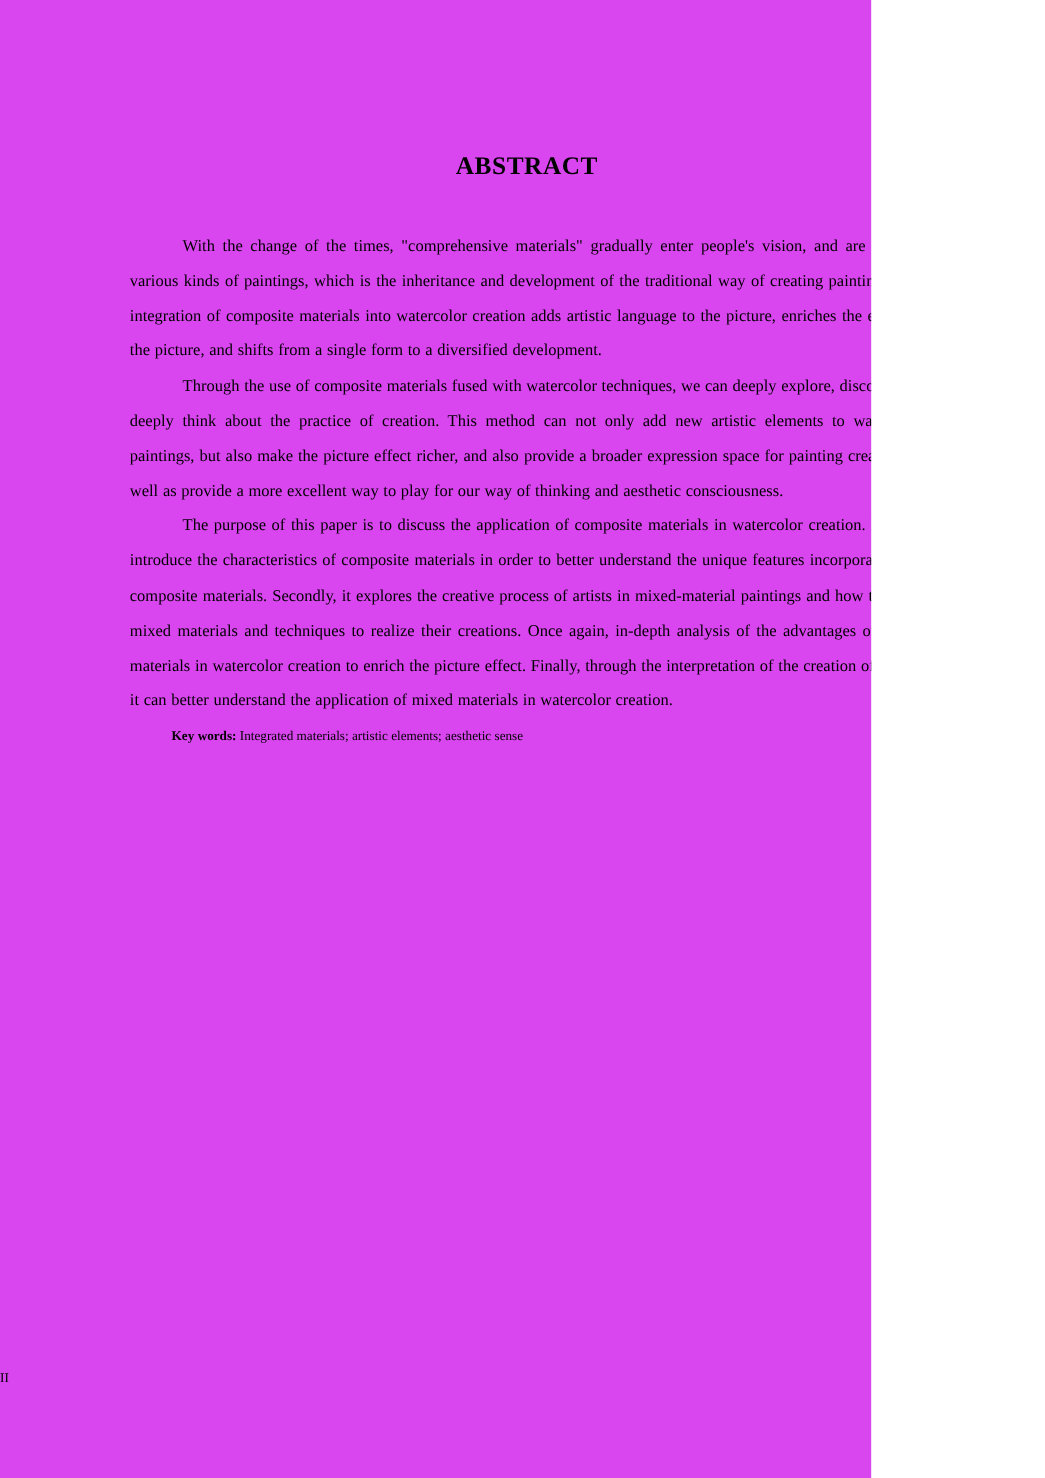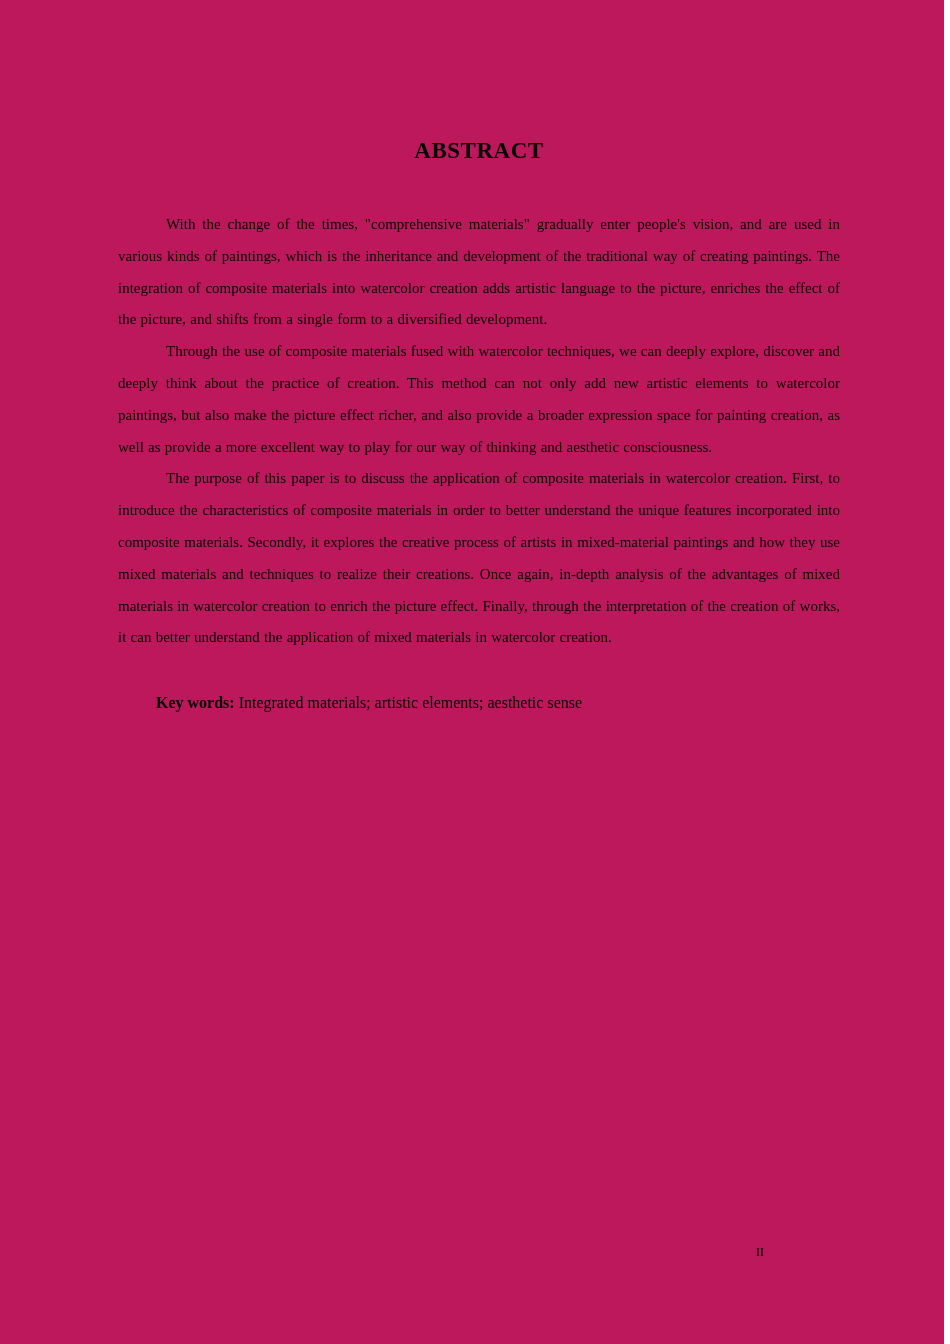--- a/index.html
+++ b/index.html
@@ -2,23 +2,23 @@
 <html><head>
   <meta charset="utf-8">
   <style>
     html, body {
       margin: 0;
       padding: 0;
       background: #ffffff;
     }
     .page {
       position: relative;
-      width: 944px;
+      width: 792px;
       height: 1344px;
-      background: #be185d;
+      background: #d946ef;
       font-family: "Liberation Serif", serif;
       color: #000000;
       box-sizing: border-box;
       overflow: hidden;
     }
     .content {
       position: absolute;
       left: 118px;
       width: 722px;
       top: 138px;
@@ -32,38 +32,36 @@
     }
     .para {
       font-size: 15px;
       line-height: 31.8px;
       text-align: justify;
       text-indent: 48px;
       margin: 0;
       word-spacing: 0.5px;
     }
     .keywords {
-      margin-top: 33px;
-      font-size: 16px;
+      font-size: 12px;
       line-height: 31.8px;
       padding-left: 38px;
     }
     .keywords .kw-label {
       font-weight: bold;
     }
     .page-number {
       position: absolute;
       left: 0;
       top: 1245px;
       width: 740px;
-      text-align: right;
+      text-align: left;
       font-size: 12px;
       font-family: "Liberation Serif", serif;
       color: #000000;
-      padding-left: 24px;
     }
   </style>
 </head>
 <body>
 
 <div class="page">
   <div class="content">
     <h1 class="doc-title">ABSTRACT</h1>
 
     <p class="para">With the change of the times, "comprehensive materials" gradually enter people's vision, and are used in various kinds of paintings, which is the inheritance and development of the traditional way of creating paintings. The integration of composite materials into watercolor creation adds artistic language to the picture, enriches the effect of the picture, and shifts from a single form to a diversified development.</p>

